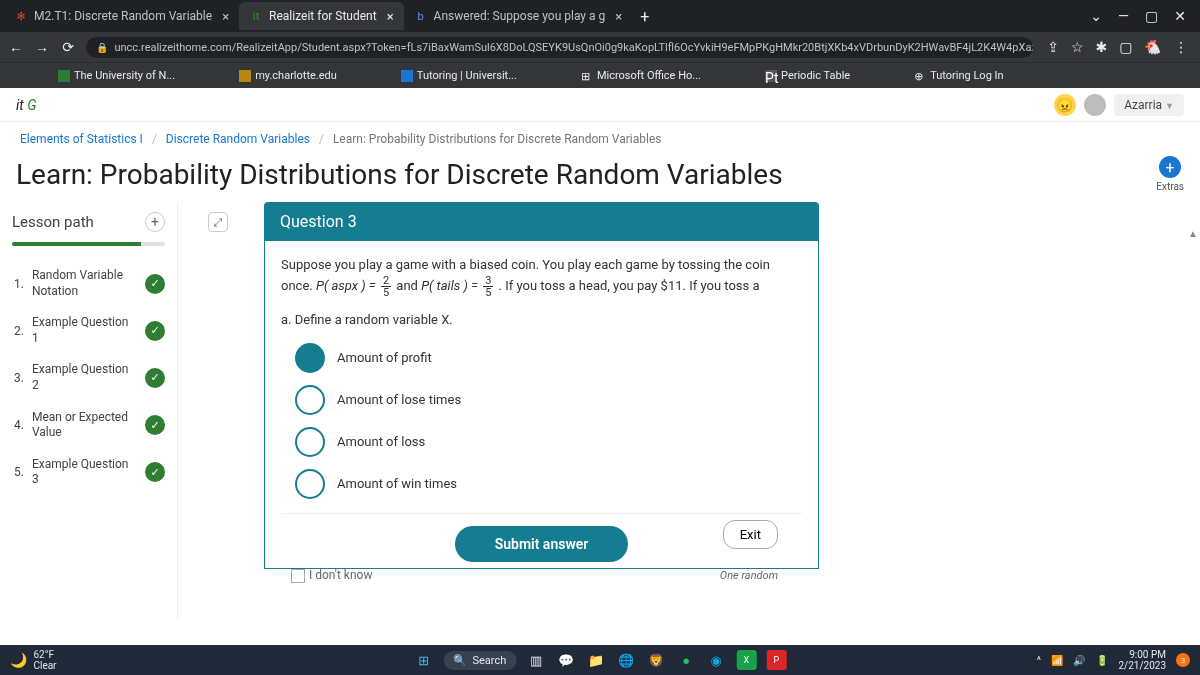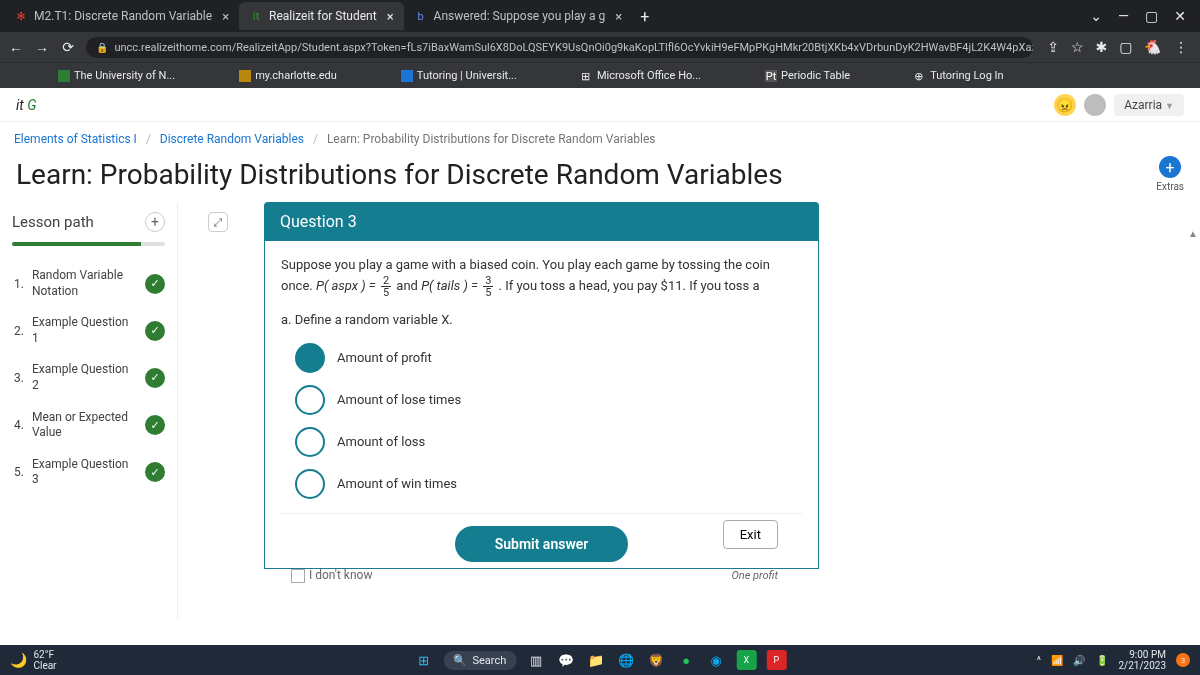--- a/index.html
+++ b/index.html
@@ -26,21 +26,21 @@
 
 
 .app-header { height: 34px; display: flex; align-items: center; padding: 0 16px; border-bottom: 1px solid #eee; justify-content: space-between; }
 .logo { font-weight: 400; font-size: 14px; color: #222; font-style: italic; }
 .logo .g { color: #2e7d32; }
 .user-area { display: flex; align-items: center; gap: 8px; font-size: 12px; color: #444; }
 .emoji-face { width: 22px; height: 22px; border-radius: 50%; background: #ffd54f; display: flex; align-items: center; justify-content: center; font-size: 14px; }
 .avatar { width: 22px; height: 22px; border-radius: 50%; background: #bdbdbd; }
 .user-name { background: #f0f0f0; padding: 4px 10px; border-radius: 4px; }
 
-.breadcrumb { padding: 10px 14px; font-size: 12px; color: #757575; }
+.breadcrumb { padding: 10px 20px; font-size: 12px; color: #757575; }
 .breadcrumb a { color: #1976d2; text-decoration: none; }
 .breadcrumb span.sep { margin: 0 6px; color: #bbb; }
 
 .page-title-row { display: flex; align-items: center; padding: 0 16px 10px; }
 .page-title { font-size: 28px; font-weight: 400; color: #212121; flex: 1; }
 .extras-btn { display: flex; flex-direction: column; align-items: center; font-size: 10px; color: #555; gap: 3px; }
 .plus-circle { width: 22px; height: 22px; border-radius: 50%; background: #1976d2; color: #fff; display: flex; align-items: center; justify-content: center; font-size: 16px; }
 
 
 .main { display: flex; height: 417px; }
@@ -64,21 +64,21 @@
 .q-body { border: 1px solid #147d8f; border-top: none; padding: 14px 16px 0; font-size: 13px; color: #333; line-height: 1.5; }
 .frac { display: inline-flex; flex-direction: column; align-items: center; vertical-align: middle; font-size: 11px; line-height: 1; margin: 0 2px; }
 .frac .n { border-bottom: 1px solid #333; padding: 0 2px; }
 .sub-q { margin: 12px 0 8px; }
 .radio-row { display: flex; align-items: center; gap: 12px; padding: 6px 0 6px 14px; }
 .radio { width: 30px; height: 30px; border: 2px solid #147d8f; border-radius: 50%; flex-shrink: 0; }
 .radio.selected { background: #147d8f; }
 .radio-label { font-size: 13px; }
 .q-footer { display: flex; align-items: center; gap: 20px; padding: 12px 0 6px; border-top: 1px solid #eee; margin-top: 8px; position: relative; }
 .submit-btn { background: #147d8f; color: #fff; border: none; border-radius: 20px; padding: 10px 40px; font-size: 14px; font-weight: 600; margin: 0 auto; }
-.exit-btn { border: 1px solid #aaa; background: #fff; border-radius: 4px; padding: 6px 16px; font-size: 13px; position: absolute; right: 24px; top: 6px; }
+.exit-btn { border: 1px solid #aaa; background: #fff; border-radius: 12px; padding: 6px 16px; font-size: 13px; position: absolute; right: 24px; top: 6px; }
 .idk { font-size: 12px; color: #666; position: absolute; left: 10px; bottom: -16px; }
 .chk-small { width: 14px; height: 14px; border: 1px solid #aaa; display: inline-block; vertical-align: middle; margin-right: 4px; }
 .attempt { font-size: 11px; color: #666; font-style: italic; position: absolute; right: 24px; bottom: -16px; }
 
 
 .taskbar { position: absolute; bottom: 0; left: 0; right: 0; height: 30px; background: #1f2937; display: flex; align-items: center; padding: 0 10px; color: #e5e7eb; font-size: 10px; }
 .weather { display: flex; align-items: center; gap: 6px; }
 .weather-icon { color: #fbbf24; font-size: 14px; }
 .tb-center { position: absolute; left: 50%; transform: translateX(-50%); display: flex; align-items: center; gap: 10px; font-size: 13px; }
 .tb-icon { width: 20px; height: 20px; display: flex; align-items: center; justify-content: center; border-radius: 3px; }
@@ -145,21 +145,21 @@
     </div>
   <div class="bookmark">
       <span class="bm-icon" style="background:#1976d2"></span>
       <span>Tutoring | Universit...</span>
     </div>
   <div class="bookmark">
       <span class="bm-icon">⊞</span>
       <span>Microsoft Office Ho...</span>
     </div>
   <div class="bookmark">
-      <span class="bm-icon" style="background:#555;color:#fff;font-size:11px;text-align:center">Pt</span>
+      <span class="bm-icon" style="background:#555;color:#fff;font-size:14px;text-align:center">Pt</span>
       <span>Periodic Table</span>
     </div>
   <div class="bookmark">
       <span class="bm-icon">⊕</span>
       <span>Tutoring Log In</span>
     </div>
 </div>
 
 <div class="app-header">
   <div class="logo">
@@ -264,21 +264,21 @@
         </div>
         <div class="radio-row">
           <div class="radio"></div>
           <span class="radio-label">Amount of win times</span>
         </div>
 
         <div class="q-footer">
           <button class="submit-btn">Submit answer</button>
           <button class="exit-btn">Exit</button>
           <div class="idk"><span class="chk-small"></span><span>I don't know</span></div>
-          <div class="attempt">One profit</div>
+          <div class="attempt">One random</div>
         </div>
       </div>
     </div>
   </div>
 </div>
 
 <div class="taskbar">
   <div class="weather">
     <span class="weather-icon">🌙</span>
     <div>

